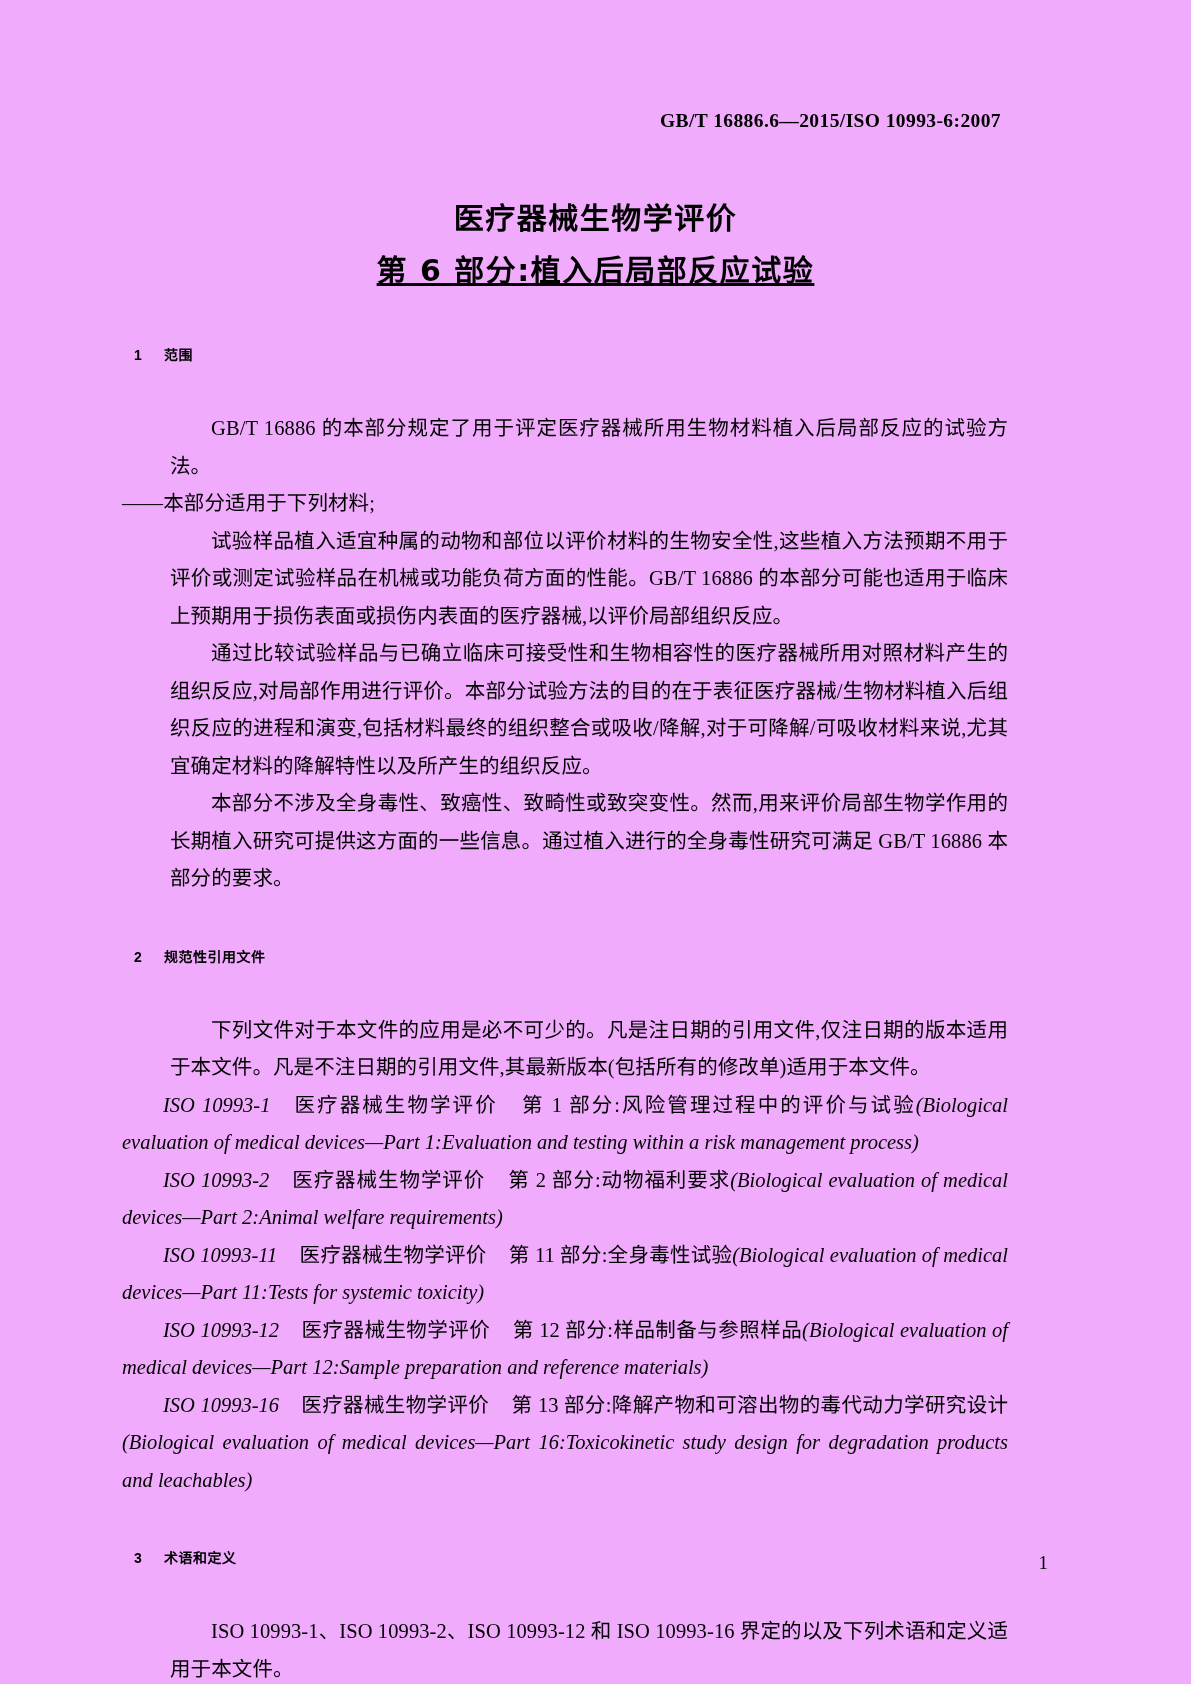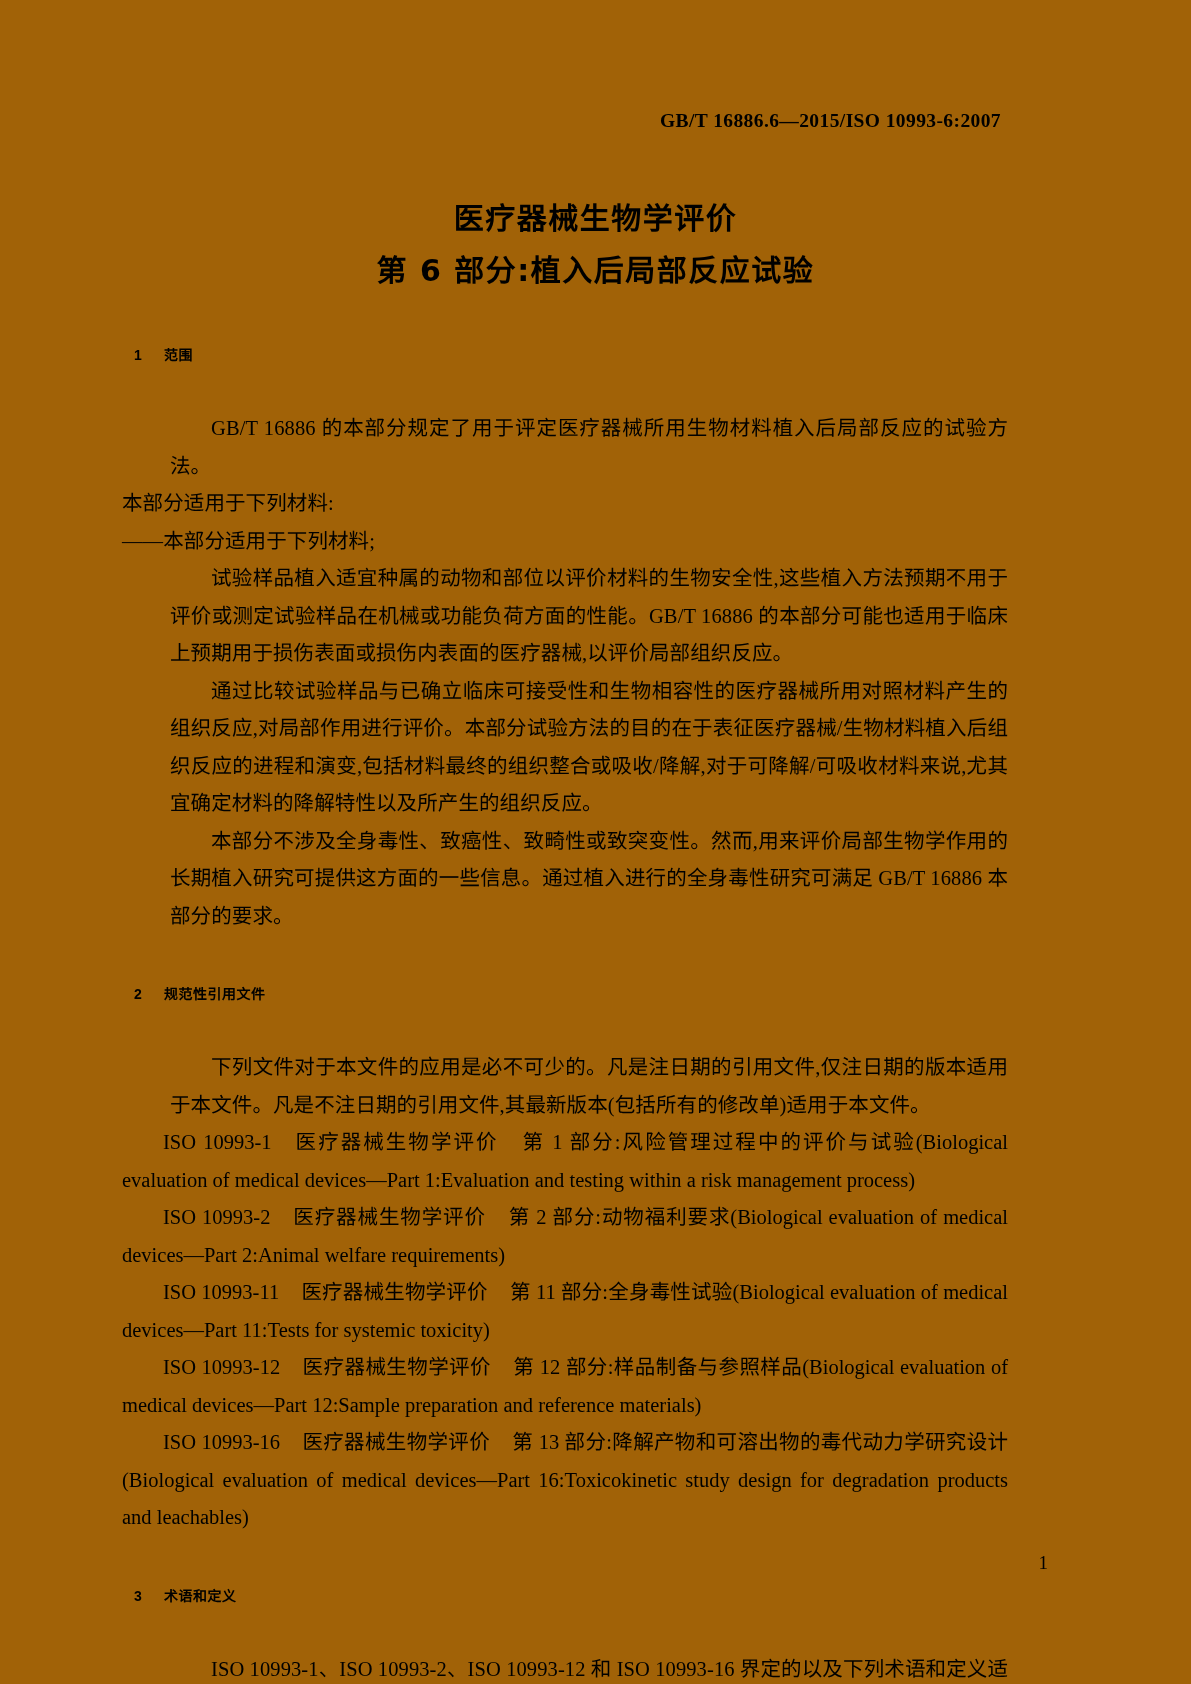--- a/index.html
+++ b/index.html
@@ -6,21 +6,21 @@
   html, body {
     margin: 0;
     padding: 0;
     background: #ffffff;
   }
   .page {
     position: relative;
     width: 1191px;
     height: 1684px;
     margin: 0 auto;
-    background: #a16207;
+    background: #f0abfc;
     box-sizing: border-box;
     font-family: "Liberation Serif", "DejaVu Serif", serif;
     color: #000000;
     overflow: hidden;
   }
 
   
   .page-header {
     position: absolute;
     top: 110px;
@@ -44,20 +44,21 @@
     font-family: "DejaVu Sans", "Liberation Sans", sans-serif;
     font-weight: 700;
     font-size: 30px;
     line-height: 48px;
     letter-spacing: 1.5px;
   }
   .doc-title .line2 {
     display: block;
     margin-top: 4px;
     font-size: 30px;
+    text-decoration: underline;
   }
 
   
   .content {
     position: absolute;
     top: 330px;
     left: 122px;
     width: 886px;
   }
 
@@ -99,20 +100,21 @@
   p.ref {
     margin: 0;
     font-size: 20.5px;
     line-height: 37.5px;
     text-align: justify;
     text-justify: inter-ideograph;
     text-indent: 41px;
   }
   .en {
     font-family: "Liberation Serif", "DejaVu Serif", serif;
+    font-style: italic;
   }
   .sep { display: inline-block; width: 22px; }
 
   
   .page-number {
     position: absolute;
     bottom: 110px;
     right: 143px;
     font-size: 19px;
     font-family: "Liberation Serif", "DejaVu Serif", serif;
@@ -133,21 +135,20 @@
   </div>
 
   <div class="content">
 
     <h2 class="clause">
       <span class="clause-num">1</span><span>范围</span>
     </h2>
     <div class="sp-after-h2"></div>
 
     <p class="body indent">GB/T 16886 的本部分规定了用于评定医疗器械所用生物材料植入后局部反应的试验方法。</p>
-    <p class="body hang">本部分适用于下列材料:</p>
     <p class="body hang">——本部分适用于下列材料;</p>
     <p class="body indent">试验样品植入适宜种属的动物和部位以评价材料的生物安全性,这些植入方法预期不用于评价或测定试验样品在机械或功能负荷方面的性能。GB/T 16886 的本部分可能也适用于临床上预期用于损伤表面或损伤内表面的医疗器械,以评价局部组织反应。</p>
     <p class="body indent">通过比较试验样品与已确立临床可接受性和生物相容性的医疗器械所用对照材料产生的组织反应,对局部作用进行评价。本部分试验方法的目的在于表征医疗器械/生物材料植入后组织反应的进程和演变,包括材料最终的组织整合或吸收/降解,对于可降解/可吸收材料来说,尤其宜确定材料的降解特性以及所产生的组织反应。</p>
     <p class="body indent">本部分不涉及全身毒性、致癌性、致畸性或致突变性。然而,用来评价局部生物学作用的长期植入研究可提供这方面的一些信息。通过植入进行的全身毒性研究可满足 GB/T 16886 本部分的要求。</p>
 
     <div class="sp-before-h2"></div>
 
     <h2 class="clause">
       <span class="clause-num">2</span><span>规范性引用文件</span>
     </h2>

